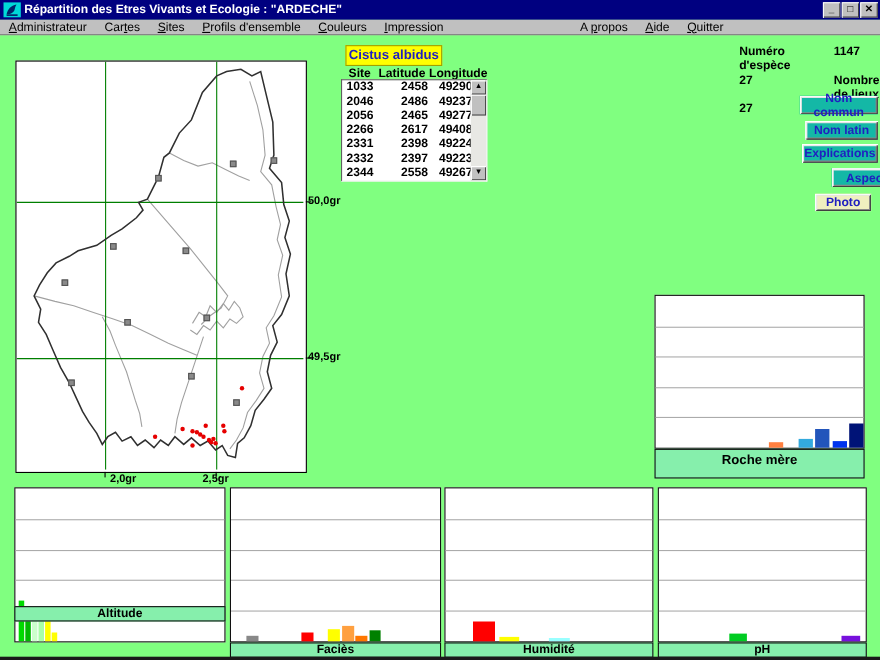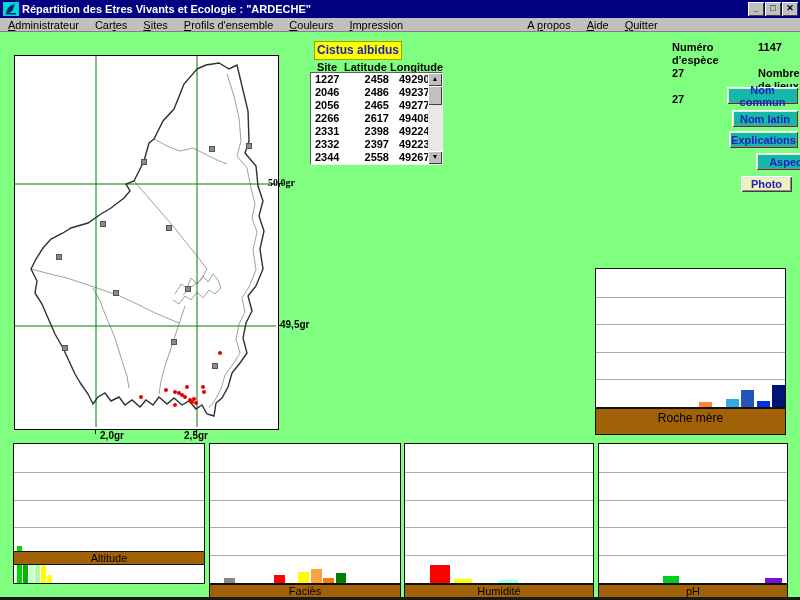--- a/index.html
+++ b/index.html
@@ -61,21 +61,21 @@
        display:flex;align-items:center;justify-content:center;cursor:default}
   .b1{left:727px;top:87px;width:71px;height:17px}
   .b2{left:732px;top:110px;width:66px;height:17px}
   .b3{left:729px;top:131px;width:69px;height:17px}
   .b4{left:756px;top:153px;width:63px;height:17px}
   .b5{left:741px;top:176px;width:51px;height:16px;background:#efefbf}
   
   .chart-plot{position:absolute;background:#fff;border:1px solid #101010;box-sizing:border-box}
   .gridline{position:absolute;left:0;right:0;height:1px;background:#ababab}
   .bar{position:absolute;bottom:0}
-  .chart-label{position:absolute;background:#a16207;border:1px solid #101010;font-weight:normal;
+  .chart-label{position:absolute;background:#86efac;border:1px solid #101010;font-weight:bold;
                text-align:center;box-sizing:border-box}
   .plot-roche{left:595px;top:268px;width:191px;height:140px}
   .lab-roche{left:595px;top:408px;width:191px;height:27px;font-size:12px;padding-top:2px}
   .plot-altitude{left:13px;top:443px;width:192px;height:141px}
   .lab-altitude{left:13px;top:551px;width:192px;height:14px;line-height:13px}
   .plot-facies{left:209px;top:443px;width:192px;height:141px}
   .lab-facies{left:209px;top:584px;width:192px;height:14px;line-height:13px}
   .plot-humidite{left:404px;top:443px;width:190px;height:141px}
   .lab-humidite{left:404px;top:584px;width:190px;height:14px;line-height:13px}
   .plot-ph{left:598px;top:443px;width:190px;height:141px}
@@ -174,21 +174,21 @@
 <div class="species-box">Cistus albidus</div>
 
 <div class="table-head">
   <span class="h-site">Site</span>
   <span class="h-lat">Latitude</span>
   <span class="h-lon">Longitude</span>
 </div>
 <div class="table-box">
   <div class="table-rows" id="table-rows">
       <div class="trow">
-        <span class="c-site">1227</span>
+        <span class="c-site">1033</span>
         <span class="c-lat">2458</span>
         <span class="c-lon">49290</span>
       </div>
       <div class="trow">
         <span class="c-site">2046</span>
         <span class="c-lat">2486</span>
         <span class="c-lon">49237</span>
       </div>
       <div class="trow">
         <span class="c-site">2056</span>
@@ -294,16 +294,16 @@
     <div class="gridline" style="top: 40%;"></div>
     <div class="gridline" style="top: 60%;"></div>
     <div class="gridline" style="top: 80%;"></div>
     <div class="bar" style="left: 64px; width: 16px; height: 7px; background: rgb(0, 204, 34);"></div>
     <div class="bar" style="left: 166px; width: 17px; height: 5px; background: rgb(119, 17, 221);"></div>
   </div>
 <div class="chart-label lab-ph">pH</div>
 
 <div class="bottom-edge"></div>
 
-<span class="coord-label" style="left: 268px; top: 177px; font-family: Liberation Serif, serif;">50,0gr</span>
+<span class="coord-label" style="left: 280px; top: 177px;">50,0gr</span>
 <span class="coord-label" style="left: 280px; top: 319px;">49,5gr</span>
 <span class="coord-label lon-label" style="left: 92px; top: 430px;">2,0gr</span>
 <span class="coord-label lon-label" style="left: 176px; top: 430px;">2,5gr</span>
 
 </body></html>

